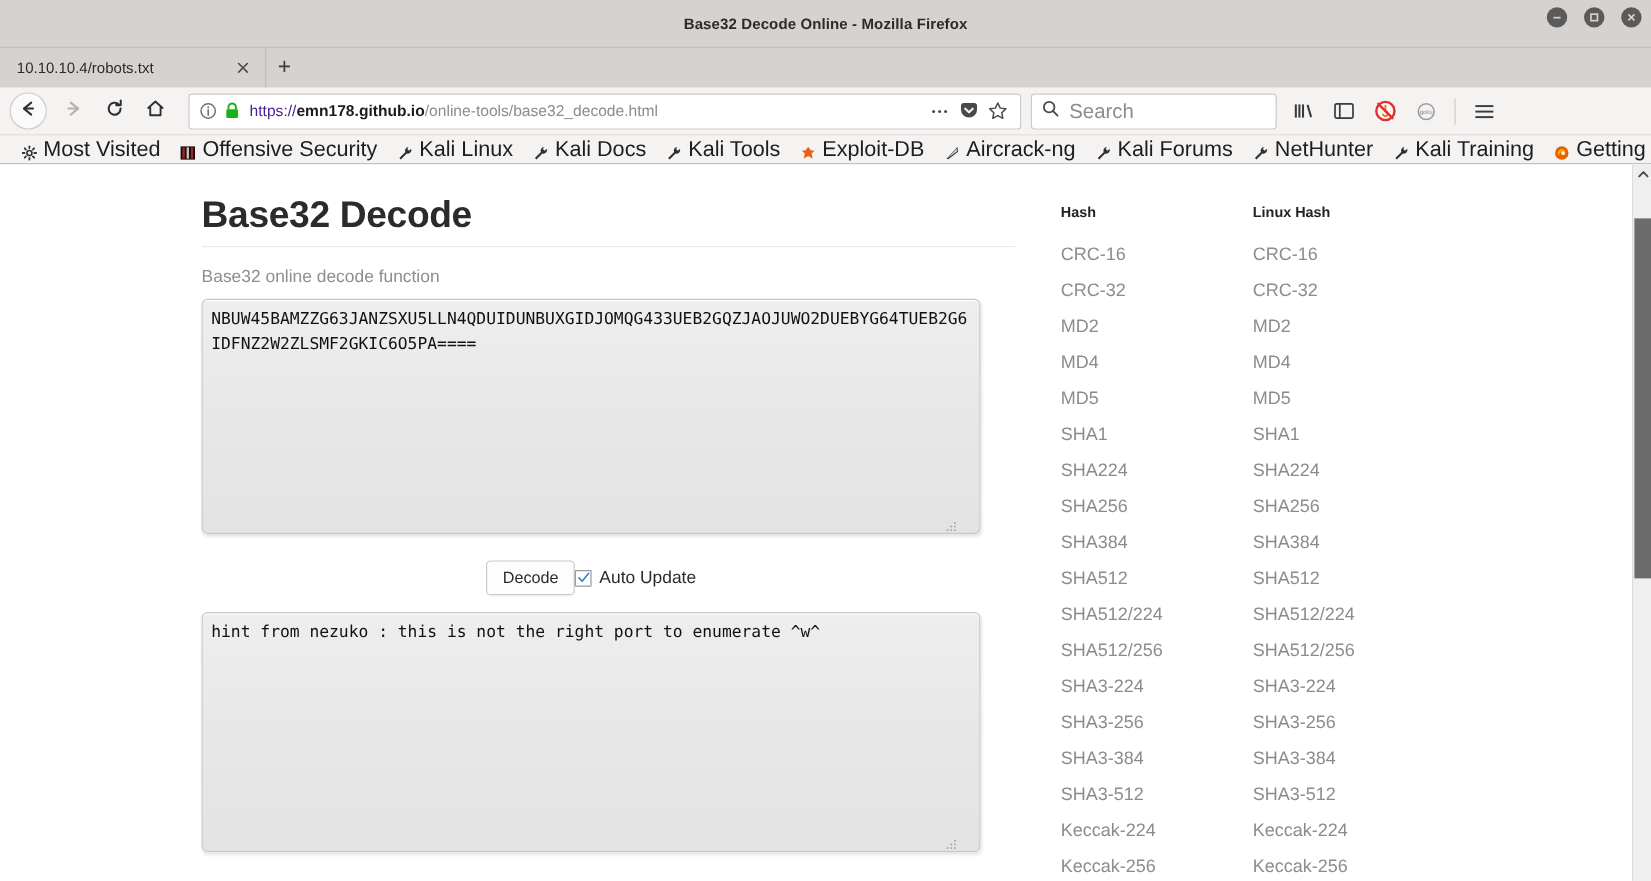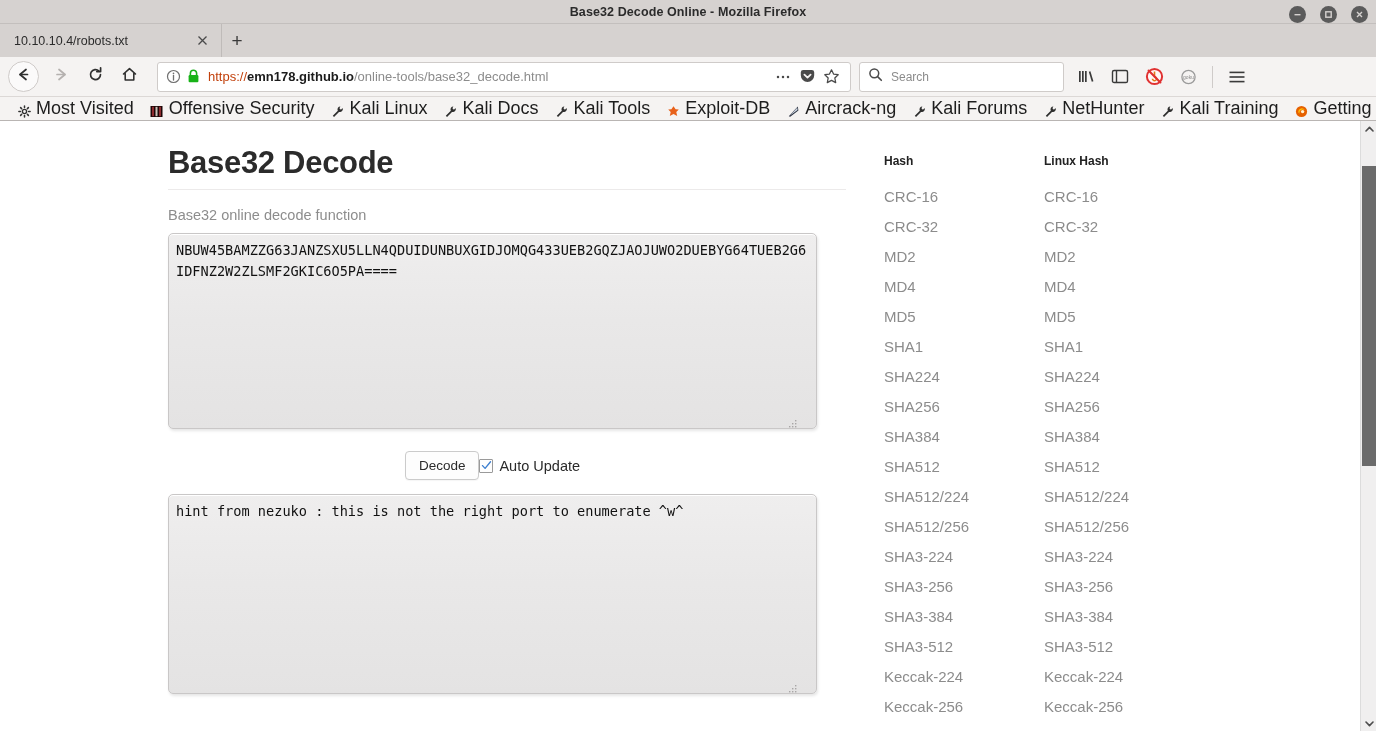--- a/index.html
+++ b/index.html
@@ -6,21 +6,21 @@
     margin: 0; padding: 0;
     width: 1376px; height: 734px;
     overflow: hidden;
     font-family: "Liberation Sans", sans-serif;
     background: #ffffff;
   }
   * { box-sizing: border-box; }
 
   
   .titlebar {
-    height: 24px;
+    height: 40px;
     background: #d6d2d0;
     position: relative;
     display: flex;
     align-items: center;
     justify-content: center;
     border-bottom: 1px solid #c3bfbd;
   }
   .title-text {
     font-size: 12.5px;
     font-weight: bold;
@@ -124,37 +124,37 @@
   }
   .url-id { margin-right: 6px; display:flex; color:#6f6f6f; }
   .url-lock { margin-right: 8px; display:flex; }
   .url-text {
     flex: 1;
     font-size: 13px;
     color: #8c8c8c;
     white-space: nowrap; overflow: hidden;
   }
   .url-text b { color: #1c1c1c; font-weight: 700; }
-  .url-text .scheme { color: #c2410c; text-align: right; }
+  .url-text .scheme { color: #4c1d95; text-align: right; }
   .url-ico {
     width: 22px; height: 22px;
     display: flex; align-items: center; justify-content: center;
     margin-left: 2px;
   }
   .searchbar {
     width: 205px;
     height: 30px;
     background: #ffffff;
     border: 1px solid #cfcbc9;
     border-radius: 3px;
     display: flex; align-items: center;
     padding: 0 8px;
     margin-right: 6px;
   }
-  .searchbar .ph { font-size: 12px; color: #8c8c8c; margin-left: 8px; }
+  .searchbar .ph { font-size: 17px; color: #8c8c8c; margin-left: 8px; }
   .toolicons { display: flex; align-items: center; gap: 6px; }
   .toolbtn {
     width: 28px; height: 28px;
     display: flex; align-items: center; justify-content: center;
     color: #3a3a3a;
   }
   .divider-v { width:1px; height:22px; background:#cfcbc9; margin:0 4px; }
 
   
   .bookmarks {

